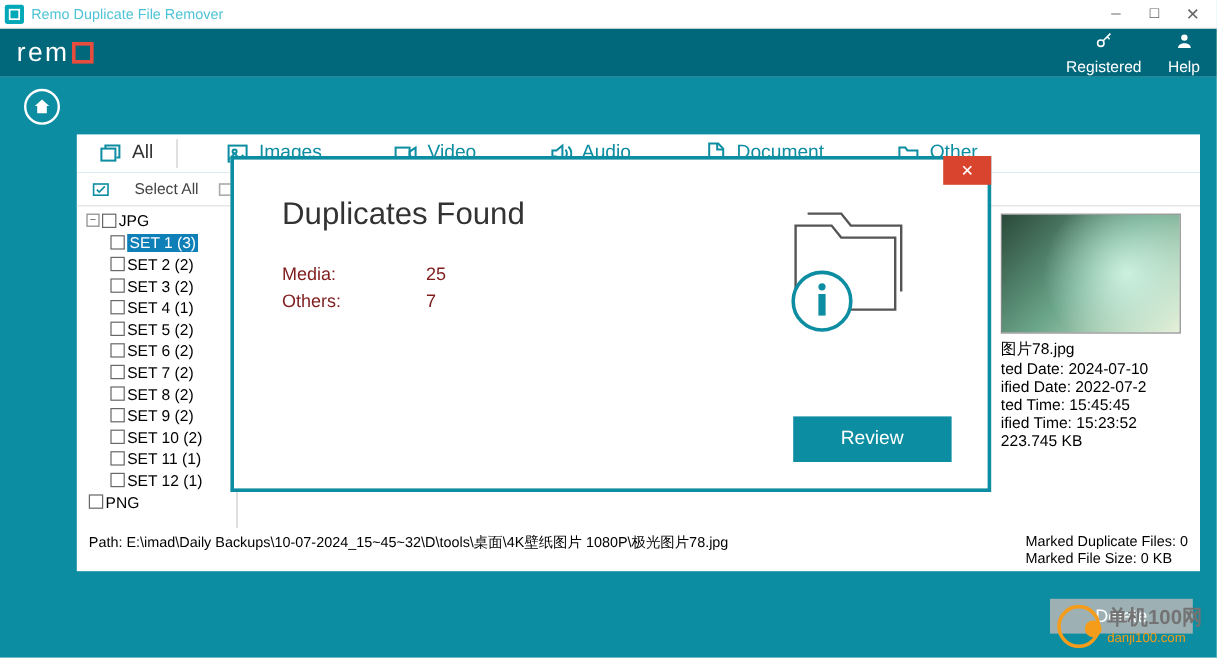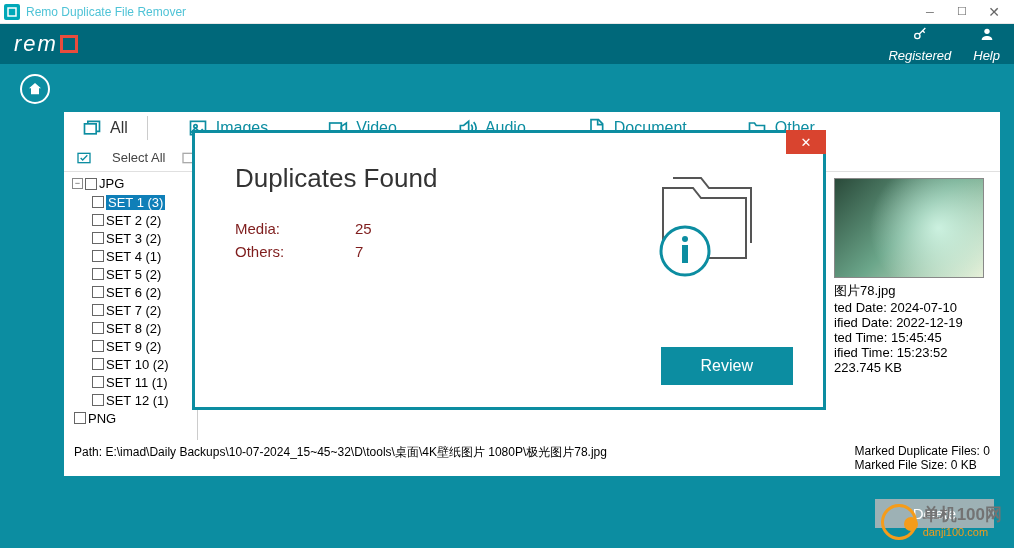--- a/index.html
+++ b/index.html
@@ -6,21 +6,21 @@
 body { width: 1014px; height: 548px; background: #fff; overflow: hidden; position: relative; }
 
 .titlebar { height: 24px; background: #fff; display: flex; align-items: center; padding: 0 4px; border-bottom: 1px solid #e8e8e8; }
 .titlebar .app-icon { width: 16px; height: 16px; background: #00a8b8; border-radius: 2px; margin-right: 6px; display:flex; align-items:center; justify-content:center; }
 .titlebar .app-icon svg { width:10px; height:10px; }
 .titlebar .title-text { font-size: 12px; color: #4fc3d6; }
 .titlebar .win-controls { margin-left: auto; display: flex; }
 .titlebar .win-btn { width: 32px; height: 22px; display: flex; align-items: center; justify-content: center; color: #666; font-size: 11px; cursor: pointer; }
 .titlebar .win-btn.close-x { font-size: 14px; }
 
-.brandbar { height: 40px; background: #00687a; display: flex; align-items: center; padding: 0 14px; color: #fff; font-style: italic; }
+.brandbar { height: 40px; background: #00687a; display: flex; align-items: center; padding: 0 14px; color: #fff; }
 .brandbar .logo { font-size: 22px; font-weight: 400; letter-spacing: 2px; font-family: Arial, sans-serif; display:flex; align-items:center; }
 .brandbar .logo-sq { display:inline-block; width:18px; height:18px; border:3px solid #e84c3d; margin-left:2px; vertical-align:middle; }
 .brandbar .right-links { margin-left: auto; display: flex; align-items: center; gap: 22px; font-size: 13px; }
 .brandbar .link-item { display: flex; align-items: center; gap: 6px; cursor: pointer; flex-direction: column; }
 .brandbar svg { width: 16px; height: 16px; }
 
 .main-area { position: absolute; top: 64px; left: 0; right: 0; bottom: 0; background: #0c8da1; padding: 10px 14px 14px 14px; }
 .home-btn { width: 30px; height: 30px; border: 2px solid #fff; border-radius: 50%; display: flex; align-items: center; justify-content: center; cursor: pointer; margin-bottom: 8px; margin-left: 6px; }
 
 .tabs { height: 32px; background: #fff; display: flex; align-items: stretch; margin: 0 0 0 50px; }
@@ -246,21 +246,21 @@
         <div class="tree-line bottom-cat">
           <span class="cb"></span>
           <span class="tree-label">PNG</span>
         </div>
       </div>
       <div class="right-pane">
         <div class="preview-card">
           <div class="preview-img"></div>
           <div class="meta-line">图片78.jpg</div>
           <div class="meta-line">ted Date: 2024-07-10</div>
-          <div class="meta-line">ified Date: 2022-12-19</div>
+          <div class="meta-line">ified Date: 2022-07-2</div>
           <div class="meta-line">ted Time: 15:45:45</div>
           <div class="meta-line">ified Time: 15:23:52</div>
           <div class="meta-line">223.745 KB</div>
         </div>
       </div>
     </div>
   </div>
 
   <div class="footer-bar">
     <div class="path">

